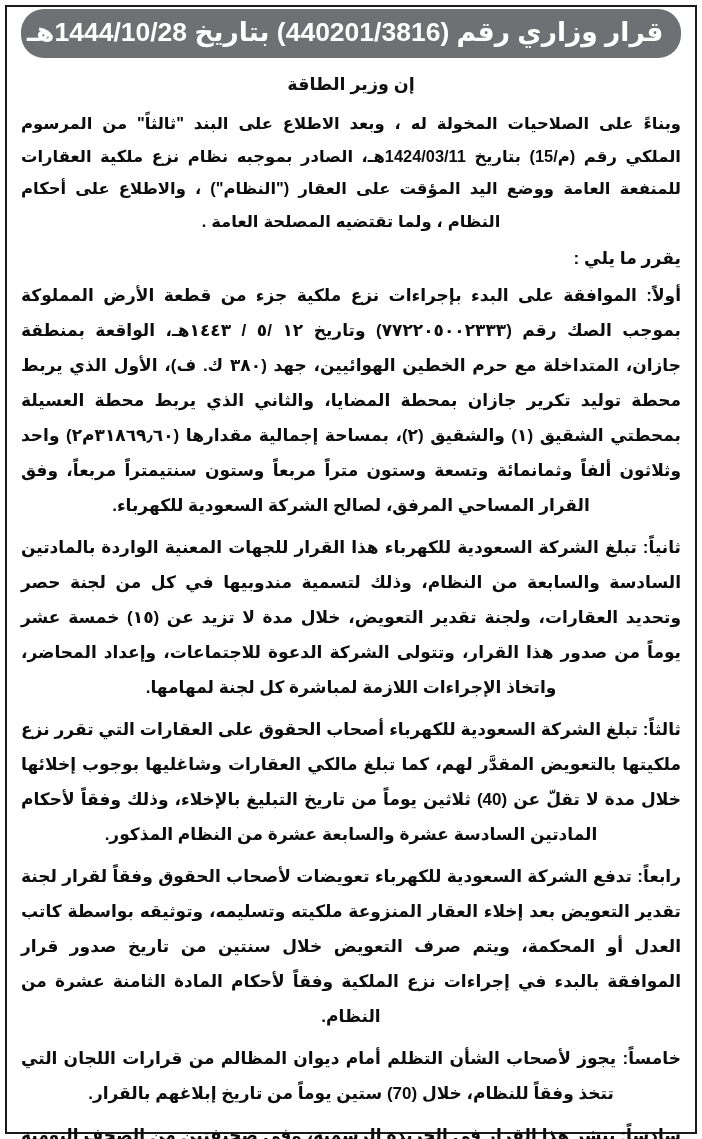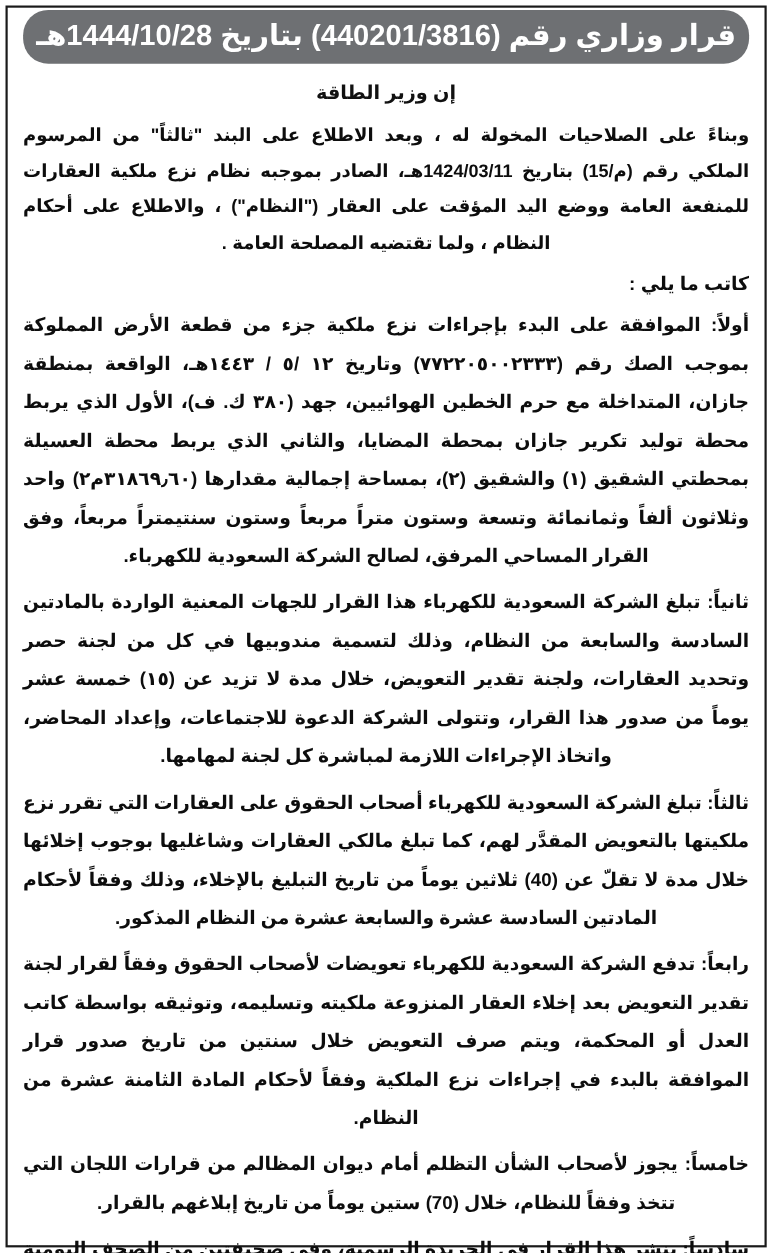--- a/index.html
+++ b/index.html
@@ -37,21 +37,21 @@
     position: relative;
     padding: 9px 21px 0 21px;
     box-sizing: border-box;
     width: 702px;
   }
 
   
   .decree-header {
     background: #6e7073;
     color: #ffffff;
-    text-align: center;
+    text-align: left;
     font-weight: bold;
     font-size: 26.5px;
     line-height: 1.16;
     letter-spacing: -0.2px;
     padding: 8px 6px 10px 6px;
     margin: 0 0 0 0;
     direction: rtl;
     unicode-bidi: isolate;
     white-space: nowrap;
     border-radius: 23px;
@@ -125,21 +125,21 @@
   <div class="page-inner">
 
     <div class="decree-header">قرار وزاري رقم (440201/3816) بتاريخ 1444/10/28هـ</div>
 
     <div class="sub-title">إن وزير الطاقة</div>
 
     <div class="body-block">
 
       <p class="para intro">وبناءً على الصلاحيات المخولة له ، وبعد الاطلاع على البند "ثالثاً" من المرسوم الملكي رقم (م/15) بتاريخ 1424/03/11هـ، الصادر بموجبه نظام نزع ملكية العقارات للمنفعة العامة ووضع اليد المؤقت على العقار ("النظام") ، والاطلاع على أحكام النظام ، ولما تقتضيه المصلحة العامة .</p>
 
-      <div class="resolve-line">كاتب ما يلي :</div>
+      <div class="resolve-line">يقرر ما يلي :</div>
 
       <p class="clause">أولاً: الموافقة على البدء بإجراءات نزع ملكية جزء من قطعة الأرض المملوكة بموجب الصك رقم (٧٧٢٢٠٥٠٠٢٣٣٣) وتاريخ ١٢ /٥ / ١٤٤٣هـ، الواقعة بمنطقة جازان، المتداخلة مع حرم الخطين الهوائيين، جهد (٣٨٠ ك. ف)، الأول الذي يربط محطة توليد تكرير جازان بمحطة المضايا، والثاني الذي يربط محطة العسيلة بمحطتي الشقيق (١) والشقيق (٢)، بمساحة إجمالية مقدارها (٣١٨٦٩٫٦٠م٢) واحد وثلاثون ألفاً وثمانمائة وتسعة وستون متراً مربعاً وستون سنتيمتراً مربعاً، وفق القرار المساحي المرفق، لصالح الشركة السعودية للكهرباء.</p>
 
       <p class="clause">ثانياً: تبلغ الشركة السعودية للكهرباء هذا القرار للجهات المعنية الواردة بالمادتين السادسة والسابعة من النظام، وذلك لتسمية مندوبيها في كل من لجنة حصر وتحديد العقارات، ولجنة تقدير التعويض، خلال مدة لا تزيد عن (١٥) خمسة عشر يوماً من صدور هذا القرار، وتتولى الشركة الدعوة للاجتماعات، وإعداد المحاضر، واتخاذ الإجراءات اللازمة لمباشرة كل لجنة لمهامها.</p>
 
       <p class="clause">ثالثاً: تبلغ الشركة السعودية للكهرباء أصحاب الحقوق على العقارات التي تقرر نزع ملكيتها بالتعويض المقدَّر لهم، كما تبلغ مالكي العقارات وشاغليها بوجوب إخلائها خلال مدة لا تقلّ عن (40) ثلاثين يوماً من تاريخ التبليغ بالإخلاء، وذلك وفقاً لأحكام المادتين السادسة عشرة والسابعة عشرة من النظام المذكور.</p>
 
       <p class="clause">رابعاً: تدفع الشركة السعودية للكهرباء تعويضات لأصحاب الحقوق وفقاً لقرار لجنة تقدير التعويض بعد إخلاء العقار المنزوعة ملكيته وتسليمه، وتوثيقه بواسطة كاتب العدل أو المحكمة، ويتم صرف التعويض خلال سنتين من تاريخ صدور قرار الموافقة بالبدء في إجراءات نزع الملكية وفقاً لأحكام المادة الثامنة عشرة من النظام.</p>
 
       <p class="clause">خامساً: يجوز لأصحاب الشأن التظلم أمام ديوان المظالم من قرارات اللجان التي تتخذ وفقاً للنظام، خلال (70) ستين يوماً من تاريخ إبلاغهم بالقرار.</p>

